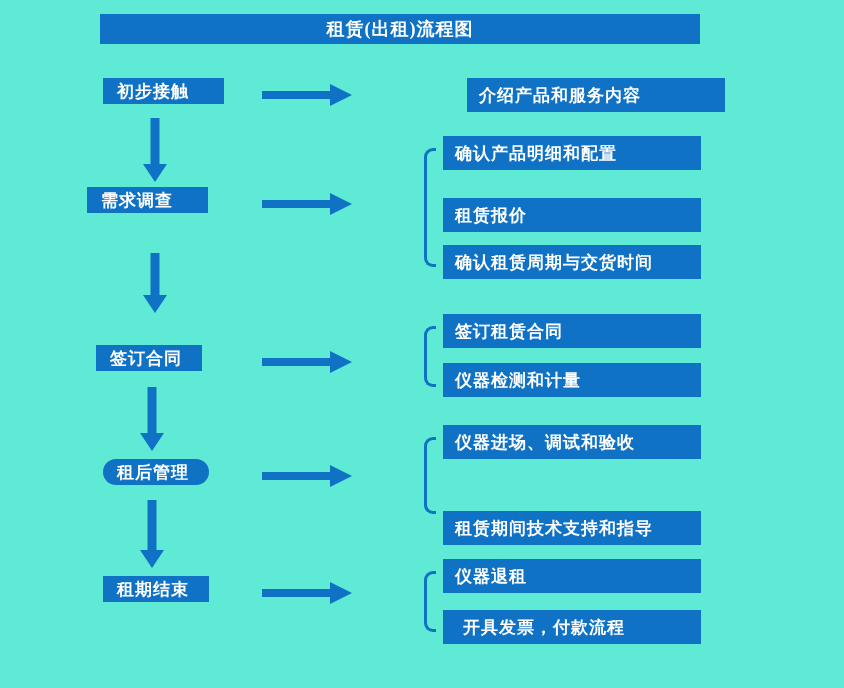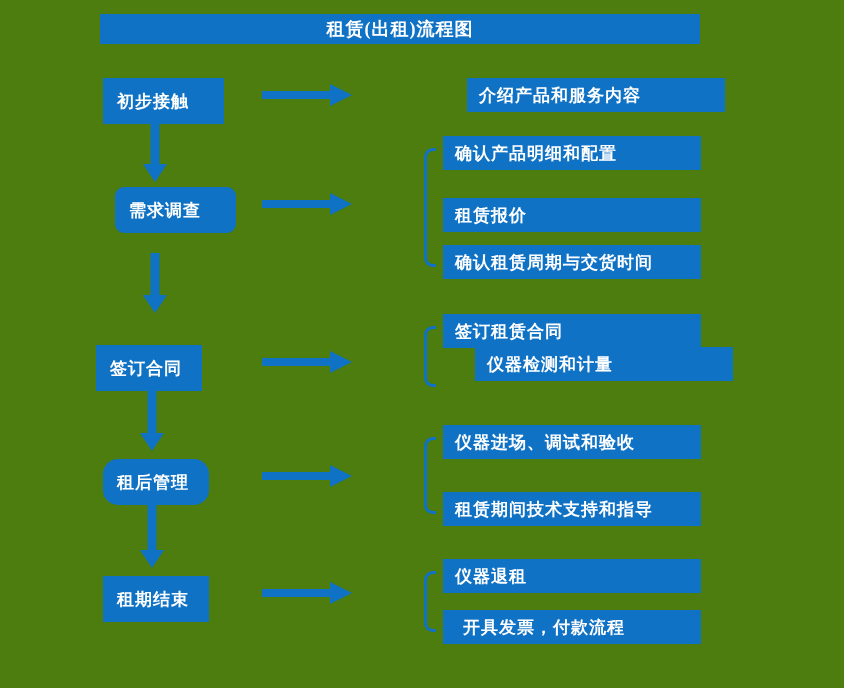--- a/index.html
+++ b/index.html
@@ -1,63 +1,63 @@
 <!DOCTYPE html>
 <html><head>
 <meta charset="utf-8">
 <style>
   html,body { margin:0; padding:0; background:#ffffff; }
   .canvas {
-    position:relative; width:844px; height:688px; background:#4d7c0f;
+    position:relative; width:844px; height:688px; background:#5eead4;
     font-family:"Liberation Serif", serif; overflow:hidden;
   }
   .bluebox {
     position:absolute; background:#0f72c4; color:#ffffff;
     font-weight:bold; font-size:17px; letter-spacing:1px;
     display:flex; align-items:center; box-sizing:border-box;
   }
   .title-box {
     left:100px; top:14px; width:600px; height:30px;
     justify-content:center; font-size:18px;
   }
-  .stage-box { height:46px; padding-left:14px; }
+  .stage-box { height:26px; padding-left:14px; }
   .detail-box { left:443px; width:258px; height:34px; padding-left:12px; }
   .harrow, .varrow { position:absolute; }
   .harrow svg, .varrow svg { display:block; }
   .arrow-fill { fill:#0f72c4; }
   .bracket {
     position:absolute; left:424px; width:12px; box-sizing:border-box;
     border:3px solid #0f72c4; border-right:none;
     border-radius:9px 0 0 9px;
   }
 </style>
 </head>
 <body>
 
 <div class="canvas">
 
   <div class="bluebox title-box">租赁(出租)流程图</div>
 
   <div class="bluebox stage-box" style="left:103px; top:78px;  width:121px;">初步接触</div>
-  <div class="bluebox stage-box" style="left:115px; top:187px; width:121px;border-radius:9px;">需求调查</div>
+  <div class="bluebox stage-box" style="left:87px; top:187px; width:121px;">需求调查</div>
   <div class="bluebox stage-box" style="left:96px; top:345px; width:106px;">签订合同</div>
   <div class="bluebox stage-box" style="left:103px; top:459px; width:106px;border-radius:15px;">租后管理</div>
   <div class="bluebox stage-box" style="left:103px; top:576px; width:106px;">租期结束</div>
 
   <div class="bluebox detail-box" style="top:78px;margin-left:24px;">介绍产品和服务内容</div>
 
   <div class="bluebox detail-box" style="top:136px;">确认产品明细和配置</div>
   <div class="bluebox detail-box" style="top:198px;">租赁报价</div>
   <div class="bluebox detail-box" style="top:245px;">确认租赁周期与交货时间</div>
 
   <div class="bluebox detail-box" style="top:314px;">签订租赁合同</div>
-  <div class="bluebox detail-box" style="top:347px;margin-left:32px;">仪器检测和计量</div>
+  <div class="bluebox detail-box" style="top:363px;">仪器检测和计量</div>
 
   <div class="bluebox detail-box" style="top:425px;">仪器进场、调试和验收</div>
-  <div class="bluebox detail-box" style="top:492px;">租赁期间技术支持和指导</div>
+  <div class="bluebox detail-box" style="top:511px;">租赁期间技术支持和指导</div>
 
   <div class="bluebox detail-box" style="top:559px;">仪器退租</div>
   <div class="bluebox detail-box" style="top:610px;padding-left:20px;">开具发票，付款流程</div>
 
   <div class="harrow" style="left:262px; top:84px;">
     <svg width="90" height="22" viewBox="0 0 90 22">
         <polygon class="arrow-fill" points="0,7 68,7 68,0 90,11 68,22 68,15 0,15"></polygon>
       </svg>
   </div>
   <div class="harrow" style="left:262px; top:193px;">

